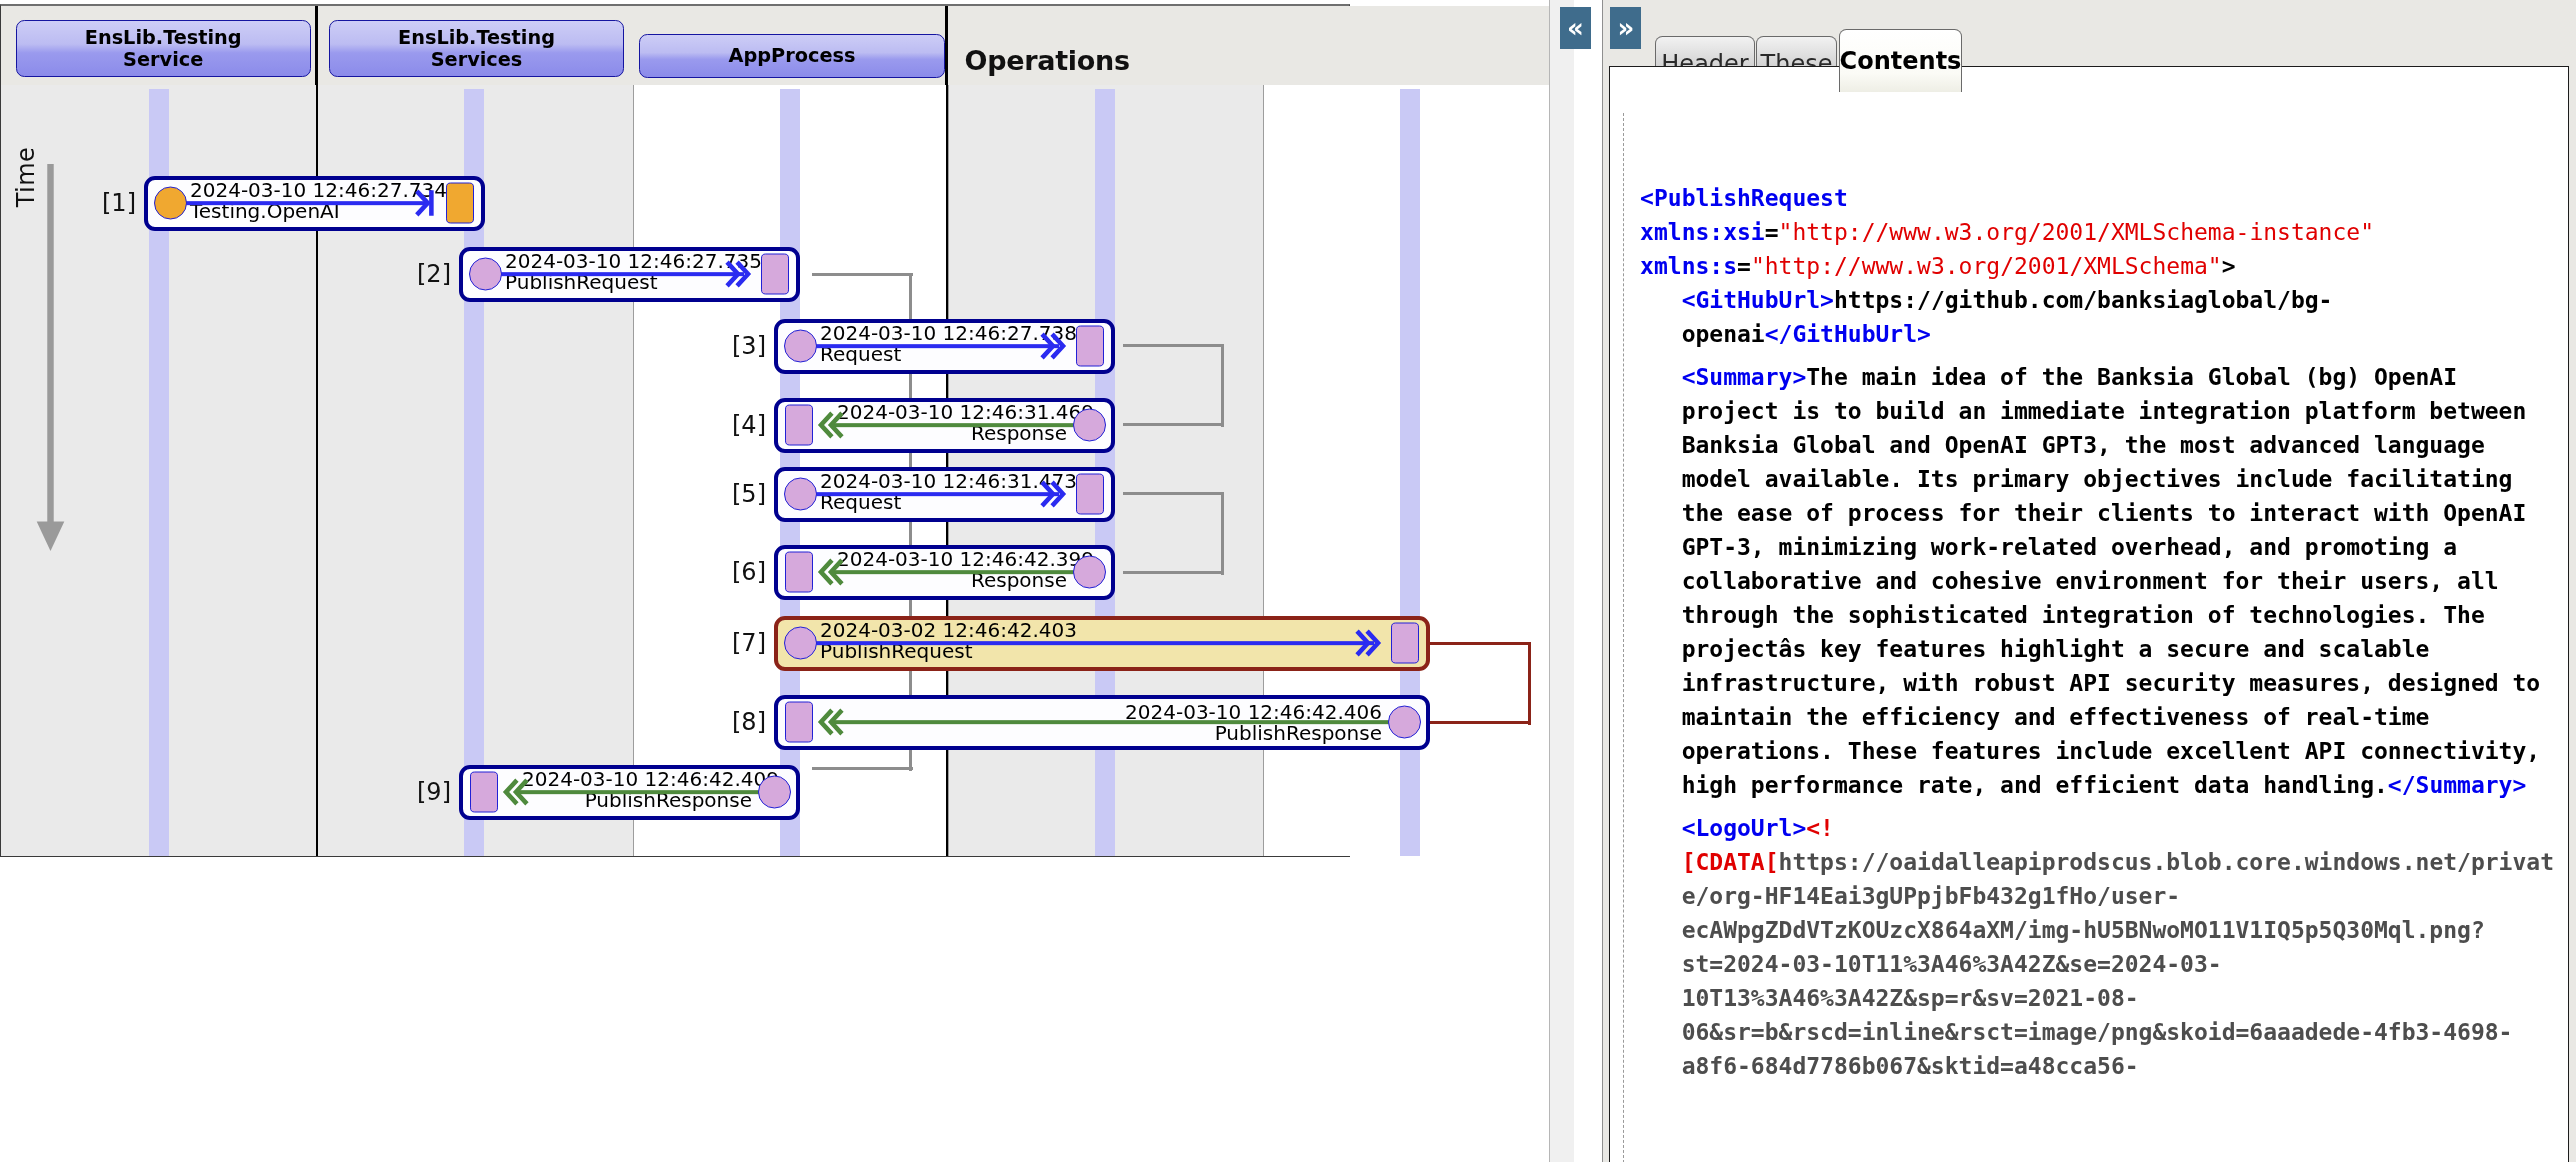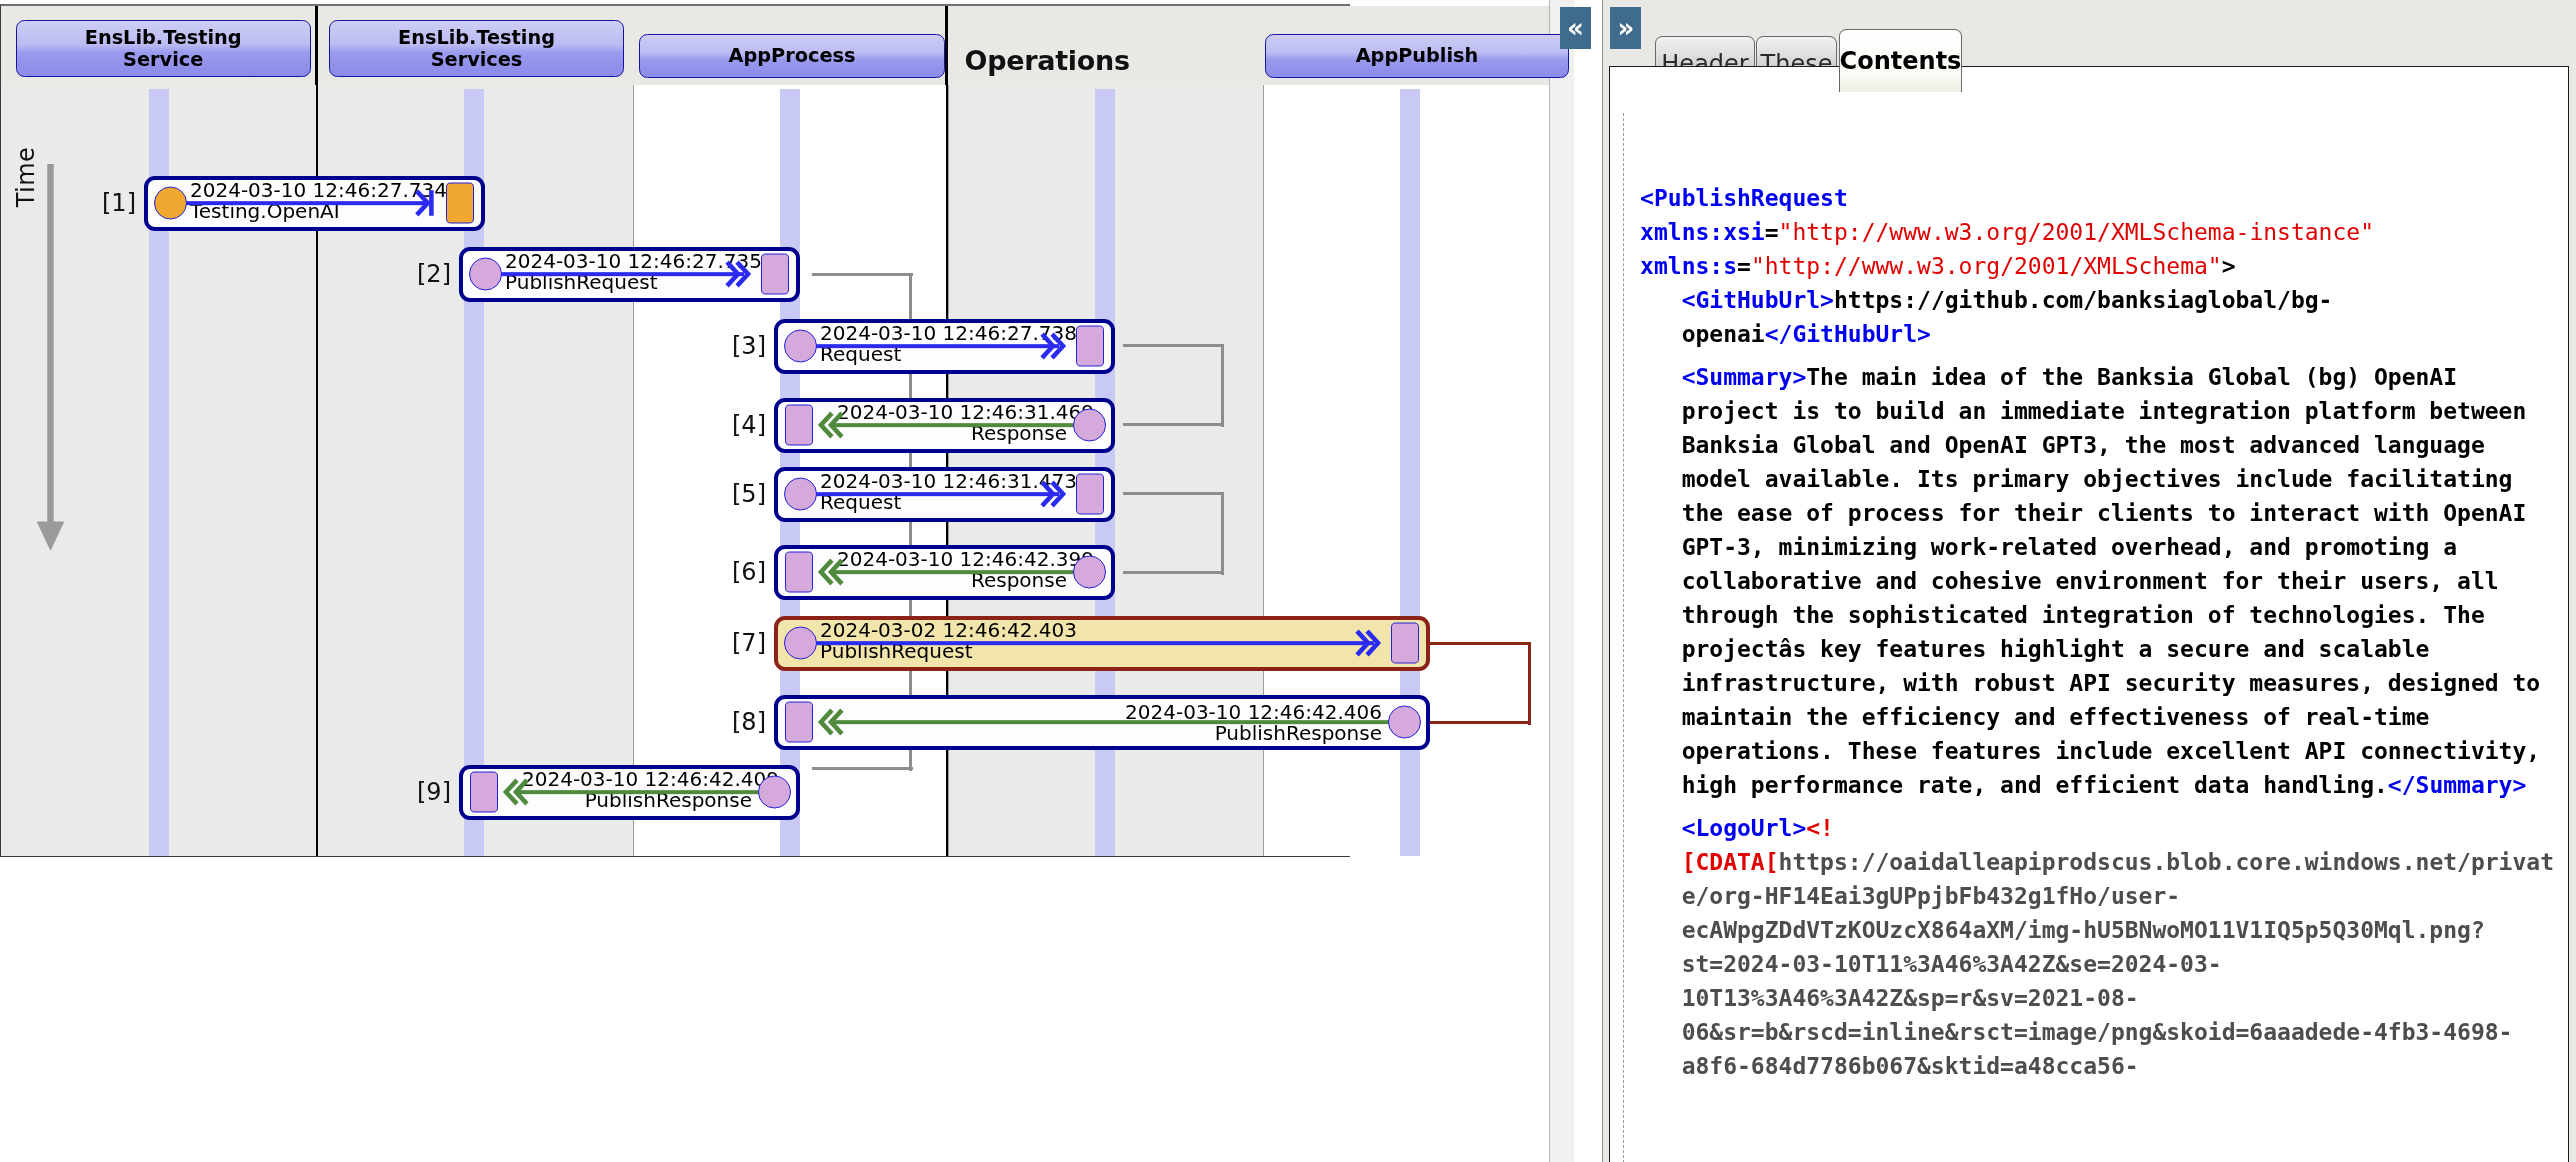--- a/index.html
+++ b/index.html
@@ -245,23 +245,20 @@
 
       <div class="actor" style="left:14.7px;top:14.7px;width:295px;">
         <span><span>EnsLib.Testing</span><br><span>Service</span></span>
       </div>
       <div class="actor" style="left:328px;top:14.7px;width:295px;">
         <span><span>EnsLib.Testing</span><br><span>Services</span></span>
       </div>
       <div class="actor" style="left:638px;top:28px;width:306px;height:44px;">
         <span>AppProcess</span>
       </div>
-      <div class="actor" style="left:1264px;top:28px;width:304px;height:44px;">
-        <span>AppPublish</span>
-      </div>
 
       <svg id="time-axis" viewBox="0 0 40 420">
         <line x1="20" y1="0" x2="20" y2="396" stroke="#9a9a9a" stroke-width="7"></line>
         <polygon points="20,420 5,388 35,388" fill="#9a9a9a"></polygon>
       </svg>
       <div id="time-label">Time</div>
 
       <div class="elbow grey" style="left:811px;top:267px;width:101px;height:0;border-top:3.7px solid #8d8d8d;"></div>
       <div class="elbow grey" style="left:908px;top:267px;width:0;height:498px;border-left:3.7px solid #8d8d8d;"></div>
       <div class="elbow grey" style="left:811px;top:761px;width:101px;height:0;border-top:3.7px solid #8d8d8d;"></div>

